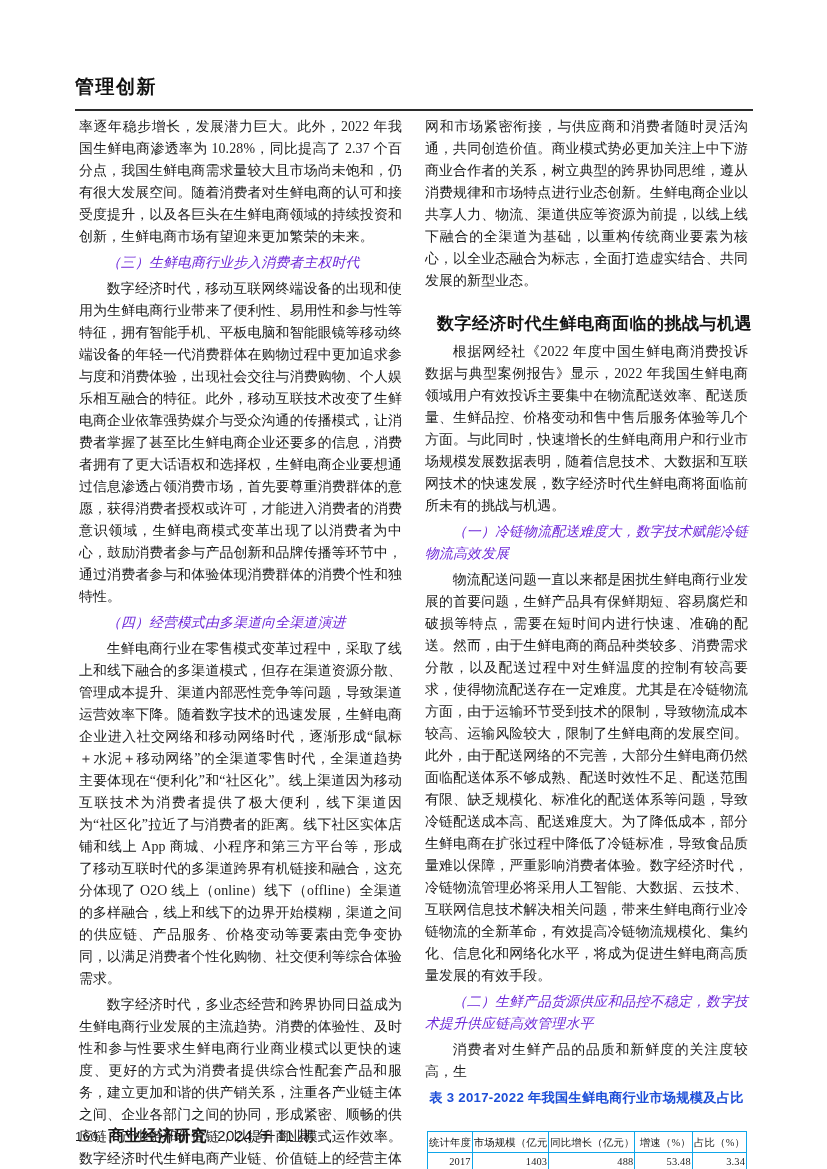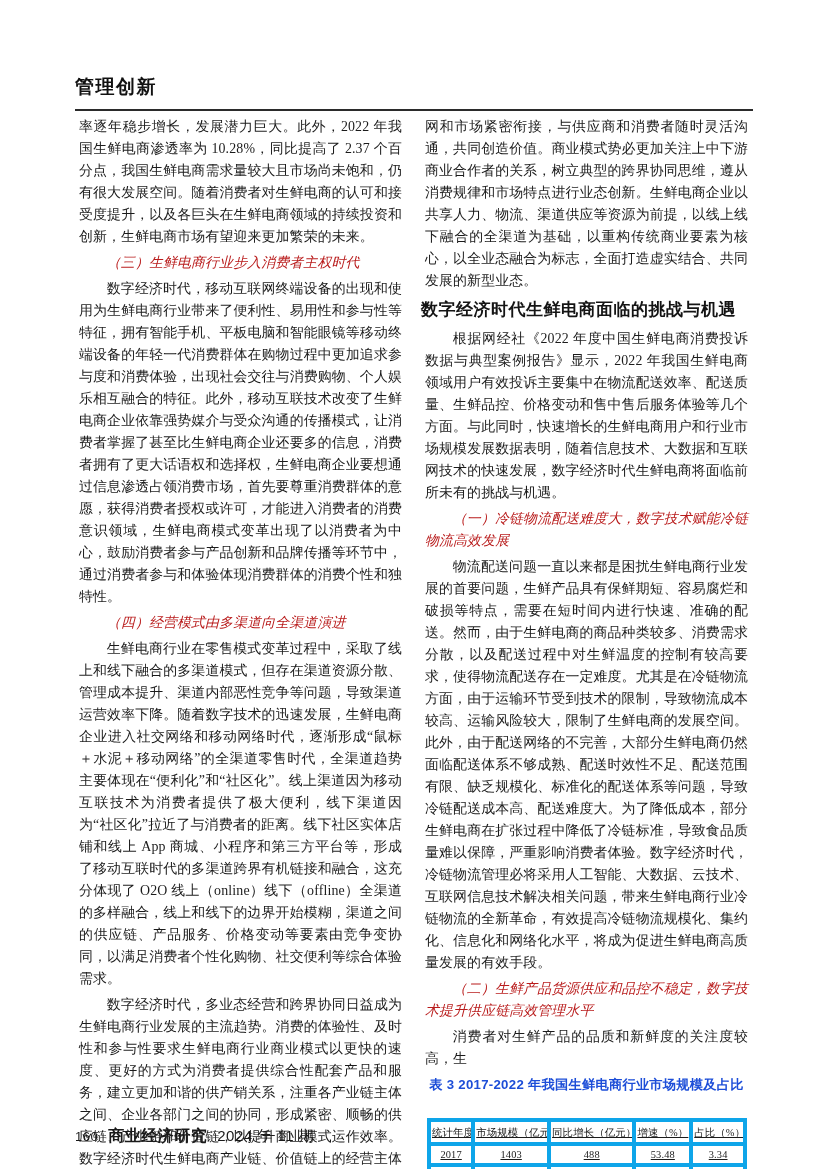--- a/index.html
+++ b/index.html
@@ -33,51 +33,51 @@
   }
   .col-left  { left: 75px; }
   .col-right { left: 421px; }
 
   .col p { margin: 4px; text-indent: 2em; }
   .col p.no-indent { text-indent: 0; }
 
   
   .sub-heading {
     margin: 0; text-indent: 2em;
-    font-style: italic; font-weight: 500; color: #b91c1c;
+    font-style: italic; font-weight: 500; color: #6d28d9;
   }
 
   
   .sec-title {
-    margin: 8px 0 6px 0;
-    font-family: Liberation Mono, monospace;
+    margin: 21px 0 6px 0;
+    font-family: Liberation Serif, serif;
     font-weight: bold; font-size: 17px; letter-spacing: 0.5px;
-    text-align: left; text-indent: 0; color: #141414;
+    text-align: right; text-indent: 0; color: #141414;
   }
 
   
   .table-block { margin-top: 5px; }
   .table-caption {
     font-family: "Liberation Sans", "DejaVu Sans", sans-serif;
     font-weight: bold; font-size: 13.2px; letter-spacing: 0.3px;
     text-align: center; text-indent: 0; line-height: 20px;
     margin-bottom: 23px; color: #1d4ed8;
   }
   table.data-table {
     width: 320px; margin-left: 6px;
     border-collapse: collapse;
     font-size: 10.4px; line-height: 11px;
     table-layout: fixed;
   }
   table.data-table th, table.data-table td {
-    border: 4px solid #0ea5e9;
+    border: 1px solid #0ea5e9;
     font-weight: normal;
-    text-align: center; vertical-align: middle;
+    text-align: right; vertical-align: middle;
     padding: 3px 1px;
-    overflow: hidden; white-space: nowrap; text-decoration: underline;
+    overflow: hidden; white-space: nowrap;
   }
   table.data-table th { padding: 4.5px 1px; }
   col.c1 { width: 14%; } col.c2 { width: 24%; } col.c3 { width: 27%; }
   col.c4 { width: 18%; } col.c5 { width: 17%; }
 
   
   .page-footer {
     position: absolute; left: 75px; top: 1110px;
     font-family: "Liberation Sans", "DejaVu Sans", sans-serif;
     font-size: 13px; color: #1a1a1a;

